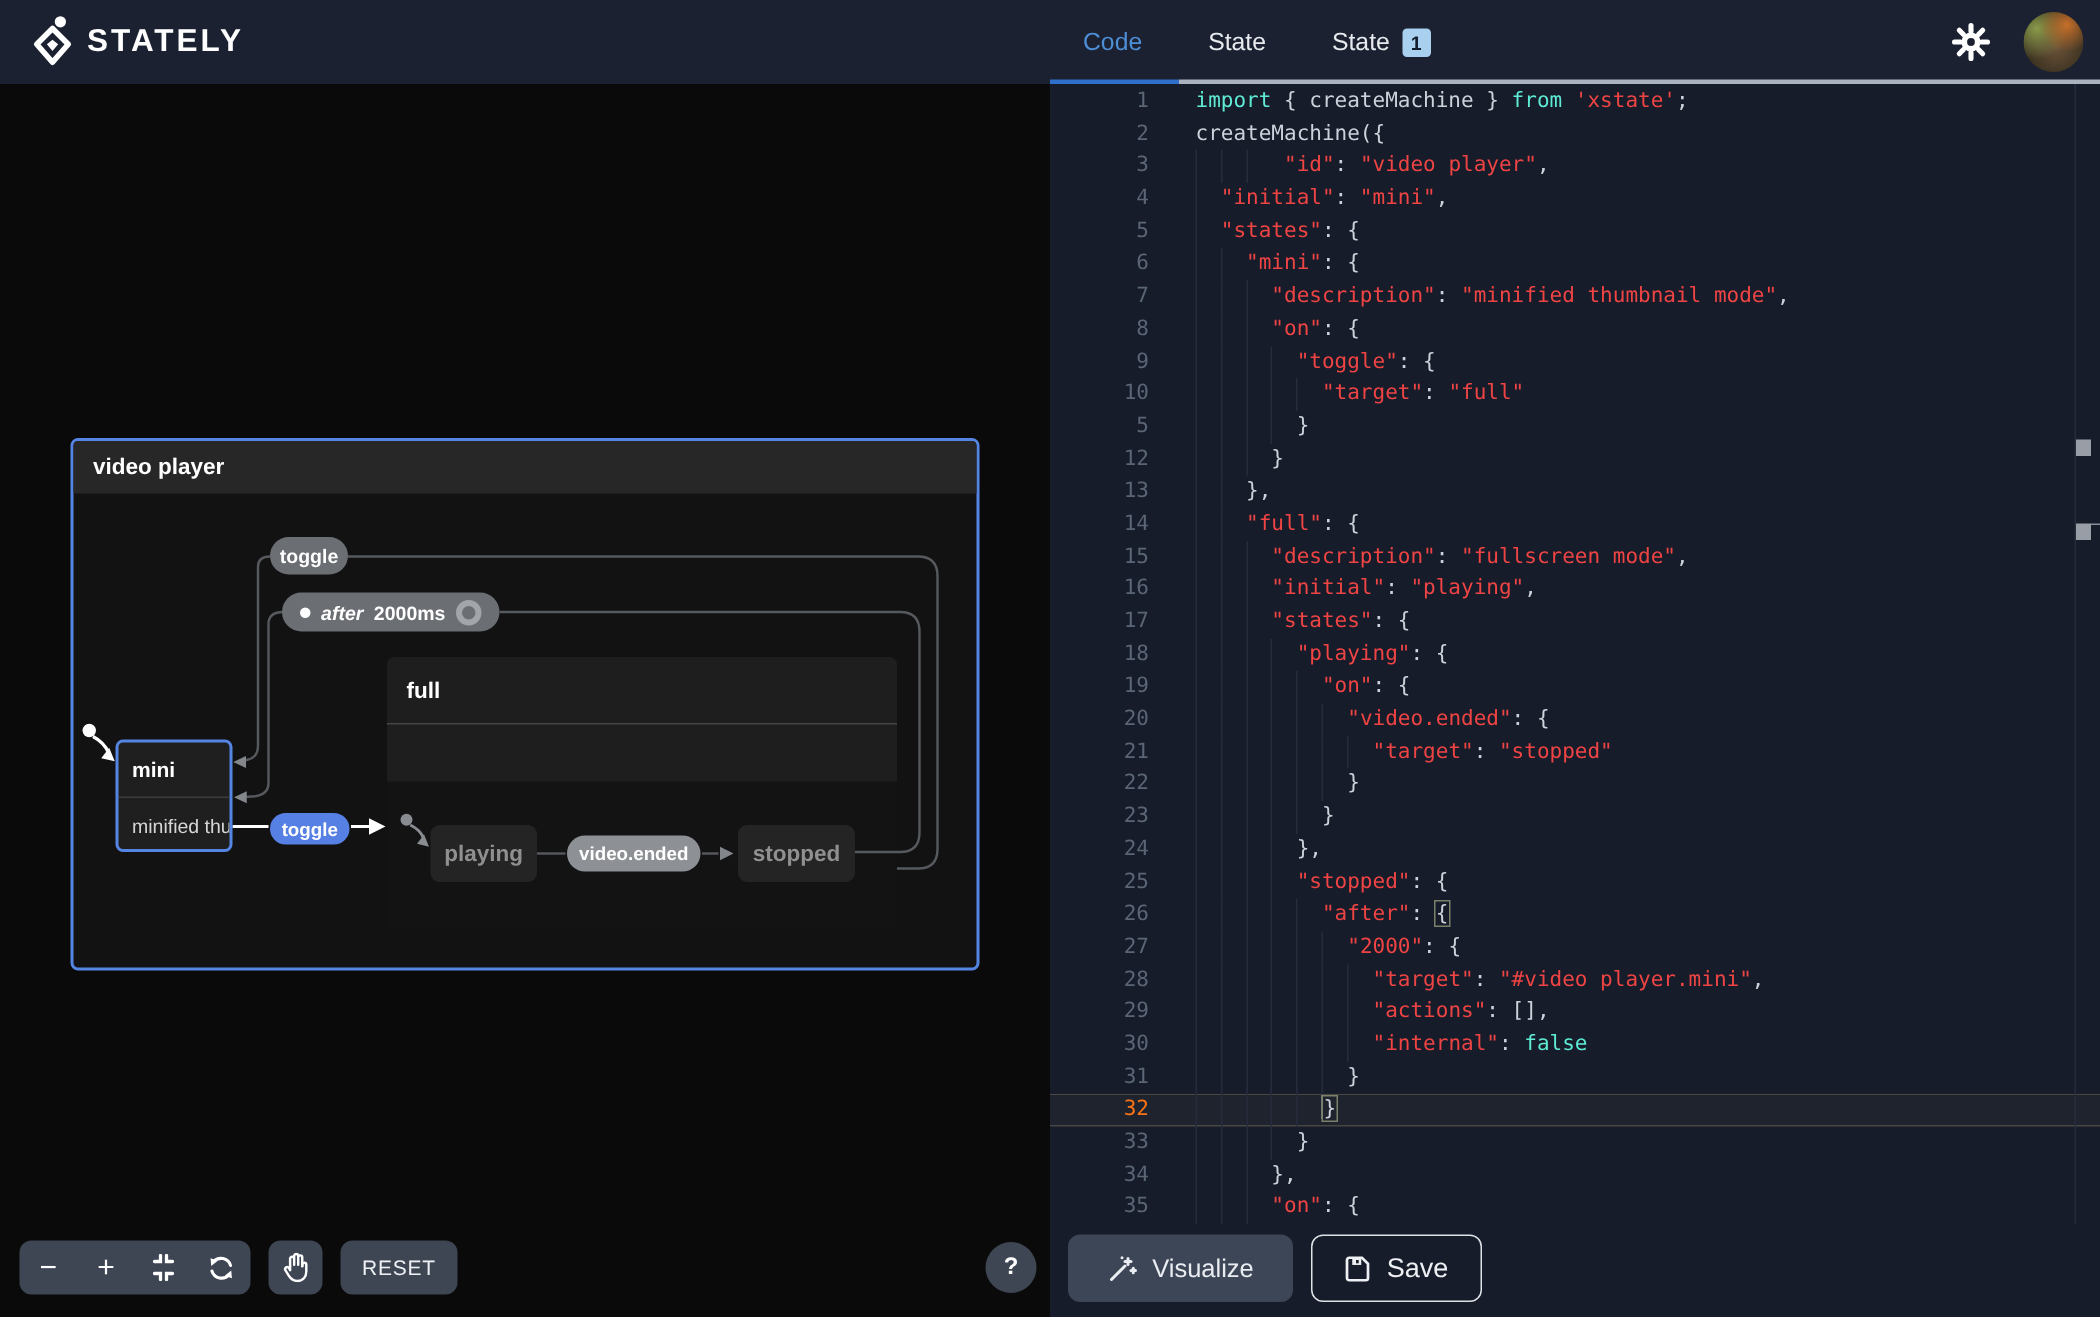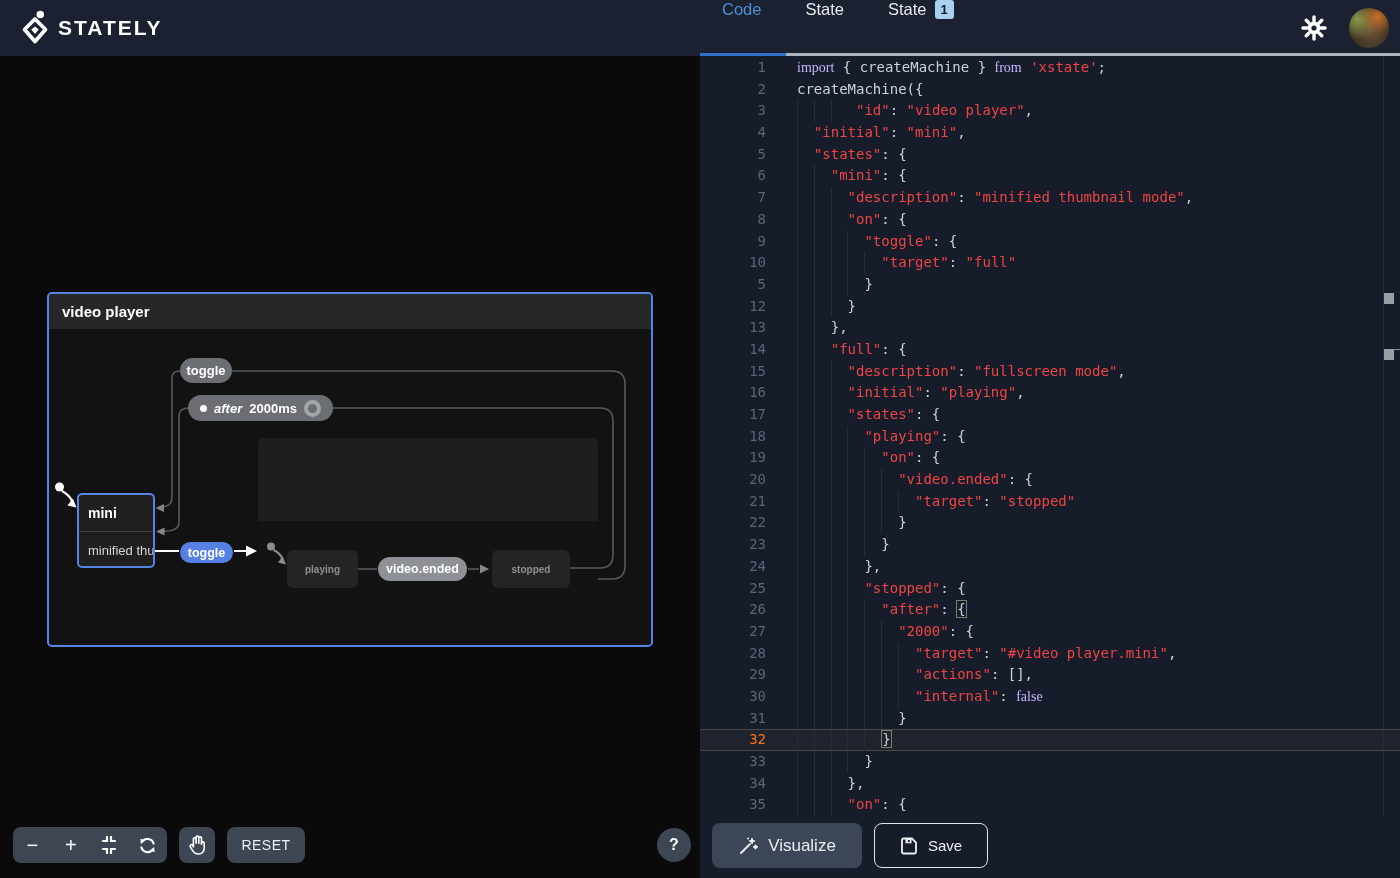--- a/index.html
+++ b/index.html
@@ -5,21 +5,21 @@
   * { margin:0; padding:0; box-sizing:border-box; }
   html,body { background:#000; }
   .app { position:relative; width:1400px; height:878px; overflow:hidden;
          font-family:"Liberation Sans", sans-serif; background:#0a0a0a; }
 
   
   .header { position:absolute; left:0; top:0; width:1400px; height:56px; background:#1b2130; z-index:10; }
   .brand { position:absolute; left:20px; top:9px; display:flex; align-items:center; gap:8px; }
   .brand-name { color:#fff; font-size:21px; font-weight:bold; letter-spacing:2px; }
   .tabs { position:absolute; left:700px; top:0; height:56px; display:flex; align-items:center; }
-  .tab { height:56px; display:flex; align-items:flex-start; gap:8px; padding:0 22px; font-size:16.5px; color:#e7eaee; cursor:pointer; }
+  .tab { height:56px; display:flex; align-items:center; gap:8px; padding:0 22px; font-size:16.5px; color:#e7eaee; cursor:pointer; }
   .tab.active { color:#4e8ed6; }
   .tab-badge { background:#a9d0ee; color:#141f2e; font-size:13px; font-weight:bold; padding:1px 6px; border-radius:3px; line-height:17px; }
   .tab-underline-active { position:absolute; left:700px; top:53px; width:86px; height:3px; background:#2e6fc9; }
   .tab-underline-track { position:absolute; left:786px; top:53px; width:614px; height:3px; background:#a9b2bd; }
   .gear-btn { position:absolute; left:1300px; top:14px; width:28px; height:28px; cursor:pointer; }
   .avatar { position:absolute; left:1349px; top:8px; width:40px; height:40px; border-radius:50%;
             background:
               radial-gradient(circle at 72% 22%, #c8702a, rgba(0,0,0,0) 42%),
               radial-gradient(circle at 22% 28%, #8a9a4a, rgba(0,0,0,0) 48%),
               radial-gradient(circle at 55% 60%, #6a5138, #272417 85%);
@@ -50,56 +50,56 @@
 
   .state-full { position:absolute; left:258px; top:382px; width:340px; height:180px; z-index:1;
                 border-radius:5px; background:#1e1e1e; cursor:pointer; }
   .state-full .st-title { height:45px; display:flex; align-items:center; padding:0 13px; color:#fff; font-size:15px; font-weight:bold;
                           border-bottom:1px solid #454545; }
   .state-full .st-desc { height:37px; display:flex; align-items:center; padding:0 13px; color:#cfcfcf; font-size:13.5px;
                          border-bottom:1px solid #3a3a3a; }
   .state-full .st-body { position:absolute; left:0; top:83px; width:340px; height:97px; background:#131313; border-radius:0 0 5px 5px; }
 
   .atomic { position:absolute; z-index:3; background:#242424; border-radius:6px; display:flex; align-items:center; justify-content:center;
-            color:#909090; font-size:10px; font-weight:bold; cursor:pointer; }
+            color:#909090; font-size:15px; font-weight:bold; cursor:pointer; }
   .atomic-playing { left:287px; top:494px; width:71px; height:38px; }
   .atomic-stopped { left:492px; top:494px; width:78px; height:38px; }
 
   
   .editor-panel { position:absolute; left:700px; top:56px; width:700px; height:822px; background:#171c2a; overflow:hidden; }
   .code-lines { position:absolute; left:0; top:1px; width:700px; font-family:"DejaVu Sans Mono", monospace; font-size:14px; }
   .code-row { position:relative; height:21.7px; line-height:21.7px; white-space:pre; color:#ccd2da; }
   .code-row .ln { position:absolute; left:0; top:0; width:66px; text-align:right; color:#5a6576; }
   .code-row .code { position:absolute; left:97px; top:0; }
   .code-row .g { position:absolute; top:0; height:21.7px; border-left:1px solid #262c3b; }
   .code-row.active { background:rgba(205,185,130,0.05);
                      box-shadow: inset 0 1px 0 rgba(150,140,105,0.35), inset 0 -1px 0 rgba(150,140,105,0.35); }
   .code-row.active .ln { color:#f97316; }
   .tk-str { color:#ef4444; }
-  .tk-kw { color:#c4b5fd;font-family:Liberation Serif, serif; }
+  .tk-kw { color:#5eead4; }
   .bracket { outline:1px solid #7b8068; }
   .caret { display:inline-block; width:0; height:16px; border-left:1.5px solid #c3cad4; vertical-align:-3px; }
   .ruler-line { position:absolute; left:683px; top:0; width:1px; height:760px; background:#262c3b; }
   .ruler-mark { position:absolute; left:684px; width:10px; height:11px; background:#999ea6; }
   .ruler-wire { position:absolute; left:694px; width:6px; height:1px; background:#8a9098; }
 
   
   .zoom-group { position:absolute; left:13px; top:771px; width:154px; height:36px; background:#3e4553; border-radius:8px;
                 display:flex; z-index:5; }
   .zg-btn { flex:1; display:flex; align-items:center; justify-content:center; color:#fff; font-size:20px; cursor:pointer; }
   .sq-btn { position:absolute; top:771px; height:36px; background:#3e4553; border-radius:8px; display:flex;
             align-items:center; justify-content:center; color:#eef0f3; cursor:pointer; z-index:5; }
   .hand-btn { left:179px; width:36px; }
   .reset-btn { left:227px; width:78px; font-size:14px; letter-spacing:0.5px; }
   .help-btn { position:absolute; left:657px; top:772px; width:34px; height:34px; border-radius:50%; background:#3e4553;
               color:#fff; font-size:16px; font-weight:bold; display:flex; align-items:center; justify-content:center; cursor:pointer; z-index:5; }
   .viz-btn { position:absolute; left:12px; top:767px; width:150px; height:45px; background:#3d4656; border-radius:8px;
              display:flex; align-items:center; justify-content:center; gap:10px; color:#e9ecf1; font-size:17px; cursor:pointer; }
   .save-btn { position:absolute; left:174px; top:767px; width:114px; height:45px; background:transparent; border:1.5px solid #dfe2e6;
-              border-radius:8px; display:flex; align-items:center; justify-content:center; gap:10px; color:#eef0f4; font-size:15px; cursor:pointer; }
+              border-radius:8px; display:flex; align-items:center; justify-content:center; gap:10px; color:#eef0f4; font-size:18px; cursor:pointer; }
 </style>
 </head>
 <body>
 
 <div class="app">
 
   <div class="header">
     <div class="brand">
       <svg width="30" height="38" viewBox="0 0 40 48">
         <path d="M20 12 L34 26 L20 42 L6 26 Z" fill="none" stroke="#fff" stroke-width="5" stroke-linejoin="round"></path>
@@ -145,20 +145,21 @@
 
   <div class="canvas">
 
     <div class="machine">
       <div class="machine-header">
         <span>video player</span>
       </div>
     </div>
 
     <div class="state-full">
+      <div class="st-title">full</div>
       <div class="st-body"></div>
     </div>
 
     <svg class="edges">
       <g stroke="#56595e" stroke-width="1.6" fill="none">
         <path d="M232 315 H612 Q625 315 625 328 V510 Q625 523 612 523 H598"></path>
         <path d="M180 315 Q172 315 172 322 V441 Q172 449 165 450.5 L160 451.5"></path>
       </g>
       <polygon points="155.5,452 164,448 164,456" fill="#83878c"></polygon>
       <g stroke="#56595e" stroke-width="1.6" fill="none">

